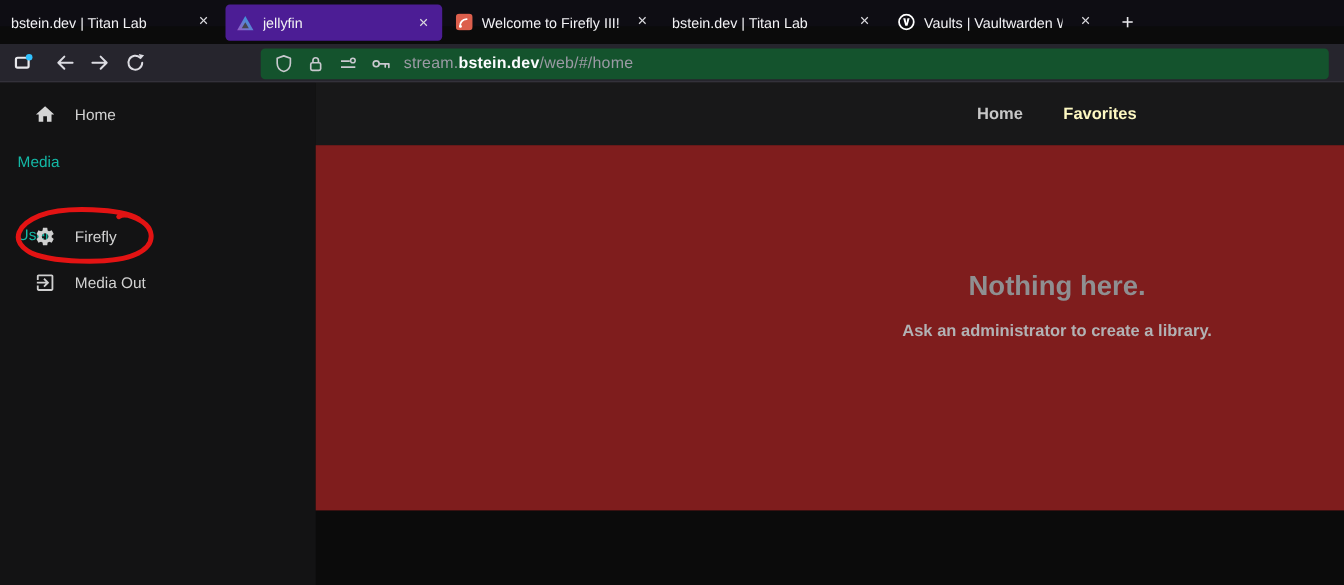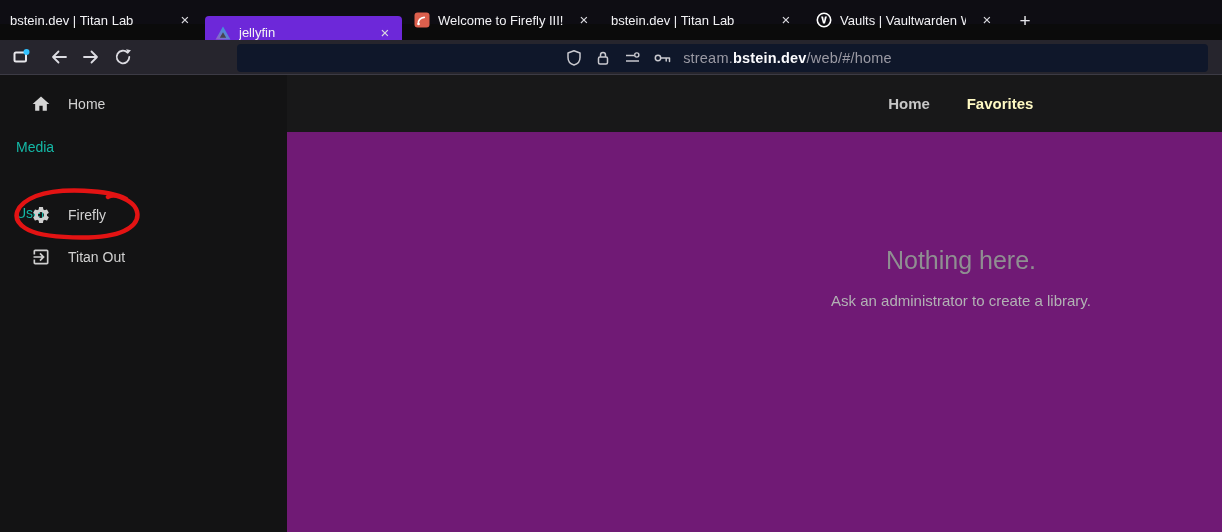--- a/index.html
+++ b/index.html
@@ -8,45 +8,45 @@
     background:#0b0b0b;font-family:"Liberation Sans",sans-serif;
     -webkit-font-smoothing:antialiased;
   }
   
   .tabbar{position:absolute;left:0;top:0;width:1222px;height:24px;background:#0e0d13;}
   .tab{position:absolute;top:0;height:40px;display:flex;align-items:center;gap:8px;
        color:#f2f2f4;font-size:13px;box-sizing:border-box;padding:0 8px 0 10px;cursor:default;}
   .tab .title{white-space:nowrap;overflow:hidden;flex:1;}
   .tab .close{flex:0 0 auto;margin-left:4px;width:18px;height:18px;line-height:18px;
        text-align:center;color:#dcdce0;font-size:15px;border-radius:3px;}
-  .tab.active{top:16px;height:33px;background:#6d28d9;border-radius:4px;}
+  .tab.active{top:4px;height:33px;background:#4c1d95;border-radius:4px;}
   .favicon{flex:0 0 auto;width:16px;height:16px;display:inline-block;}
   .newtab{position:absolute;top:8px;width:26px;height:26px;line-height:25px;text-align:center;
        color:#e6e6ea;font-size:19px;border-radius:4px;}
   .toolbar{position:absolute;left:0;top:40px;width:1222px;height:34px;background:#26252d;
        border-bottom:1px solid #3c3b45;display:flex;align-items:center;}
   .tb-btn{width:30px;height:28px;display:flex;align-items:center;justify-content:center;border-radius:4px;}
-  .urlbar{position:absolute;left:237px;top:44px;width:971px;height:28px;background:#0f172a;
-       border-radius:4px;display:flex;align-items:center;gap:11px;padding-left:12px;box-sizing:border-box;justify-content:center;}
+  .urlbar{position:absolute;left:237px;top:44px;width:971px;height:28px;background:#14532d;
+       border-radius:4px;display:flex;align-items:center;gap:11px;padding-left:12px;box-sizing:border-box;}
   .urltext{font-size:14.5px;color:#9b9aa4;white-space:nowrap;letter-spacing:.2px;}
   .urltext .domain{color:#fbfbfe;font-weight:600;}
   
   .sidebar{position:absolute;left:0;top:75px;width:287px;height:457px;background:#131314;}
   .nav-row{position:absolute;left:0;width:287px;height:32px;display:flex;align-items:center;
        color:#d2d2d2;font-size:14px;}
   .nav-row .nav-icon{margin-left:31px;width:20px;height:20px;}
   .nav-row .nav-label{margin-left:17px;}
   .section-label{position:absolute;left:16px;color:#14b8a6;font-size:14px;}
   .annotation-svg{position:absolute;left:8px;top:113px;width:142px;height:54px;pointer-events:none;}
   .jf-header{position:absolute;left:287px;top:75px;width:935px;height:57px;background:#181819;}
   .jf-tab{position:absolute;top:0;height:57px;display:flex;align-items:center;justify-content:center;
        font-size:15px;font-weight:bold;}
   .jf-tab.active{color:#c7c7c7;}
   .jf-tab.inactive{color:#fef9c3;}
-  .jf-main{position:absolute;left:287px;top:132px;width:935px;height:401px;background:#701a75;}
+  .jf-main{position:absolute;left:287px;top:132px;width:935px;height:332px;background:#7f1d1d;font-weight:bold;}
   .empty-title{position:absolute;left:274px;top:114px;width:800px;text-align:center;
        font-size:25px;color:#8f8f91;}
   .empty-sub{position:absolute;left:274px;top:160px;width:800px;text-align:center;
        font-size:15px;color:#b2b2b4;}
   svg{display:block;}
 </style>
 </head>
 <body>
 
 <div class="tabbar">
@@ -171,21 +171,21 @@
     </span>
     <span class="nav-label">Firefly</span>
   </div>
 
   <div class="nav-row" style="top:166px;">
     <span class="nav-icon">
       <svg width="20" height="20" viewBox="0 0 24 24">
           <path fill="#cfcfcf" d="M10.09 15.59 L11.5 17 l5-5 -5-5 -1.41 1.41 L12.67 11 H3 v2 h9.67 l-2.58 2.59z M19 3 H5 c-1.11 0-2 .9-2 2 v4 h2 V5 h14 v14 H5 v-4 H3 v4 c0 1.1 .89 2 2 2 h14 c1.1 0 2-.9 2-2 V5 c0-1.1-.9-2-2-2z"></path>
         </svg>
     </span>
-    <span class="nav-label">Titan Out</span>
+    <span class="nav-label">Media Out</span>
   </div>
 
   <svg class="annotation-svg" viewBox="0 0 142 54">
     <path d="M118 11 C 102 2 52 -1 28 8 C 8 16 2 30 17 40 C 33 51 95 53 116 43 C 135 34 134 17 112 9 C 107 7 103 7 100 9" fill="none" stroke="#e31313" stroke-width="4.5" stroke-linecap="round"></path>
   </svg>
 </div>
 
 <div class="jf-header">
   <div class="jf-tab active" style="left:598px;width:48px;">Home</div>
   <div class="jf-tab inactive" style="left:678px;width:70px;">Favorites</div>

